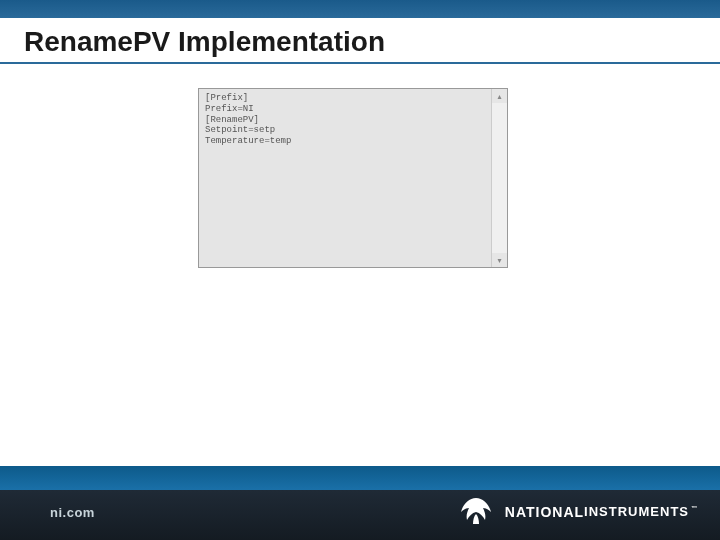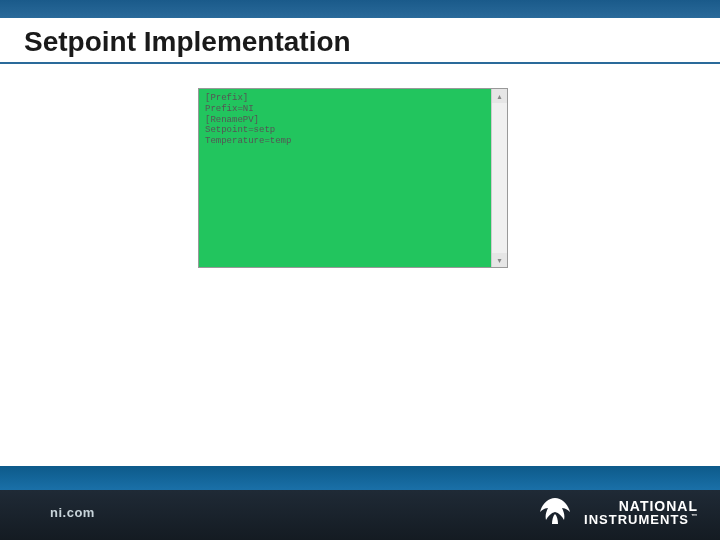--- a/index.html
+++ b/index.html
@@ -47,21 +47,21 @@
     color: #1a1a1a;
   }
   .ini-box-wrap {
     margin-top: 8px;
     margin-left: 170px;
   }
   .ini-box {
     width: 310px;
     height: 180px;
     border: 1px solid #999;
-    background: #22c55e;
+    background: #e5e5e5;
     position: relative;
     display: flex;
   }
   .ini-text {
     padding: 4px 6px;
     font-family: "Courier New", monospace;
     font-size: 9px;
     line-height: 1.2;
     white-space: pre;
     color: #555;
@@ -120,23 +120,22 @@
     display: flex;
     align-items: center;
     gap: 8px;
   }
   .ni-eagle {
     width: 42px;
     height: 36px;
   }
   .ni-text {
     display: flex;
-    flex-direction: column;
+    flex-direction: row;
     line-height: 1;
-    text-align: right;
   }
   .ni-national {
     color: #fff;
     font-size: 14px;
     font-weight: 800;
     letter-spacing: 1px;
   }
   .ni-instruments {
     color: #fff;
     font-size: 13px;
@@ -149,21 +148,21 @@
     margin-left: 2px;
     vertical-align: top;
   }
 </style>
 </head>
 <body>
 
 <div class="top-blue-bar"></div>
 
 <div class="title-area">
-  <h1 class="title">Setpoint Implementation</h1>
+  <h1 class="title">RenamePV Implementation</h1>
 </div>
 
 <div class="content">
 
   <div class="ini-box-wrap">
     <div class="ini-box">
       <div class="ini-text">[Prefix]
 Prefix=NI
 [RenamePV]
 Setpoint=setp

